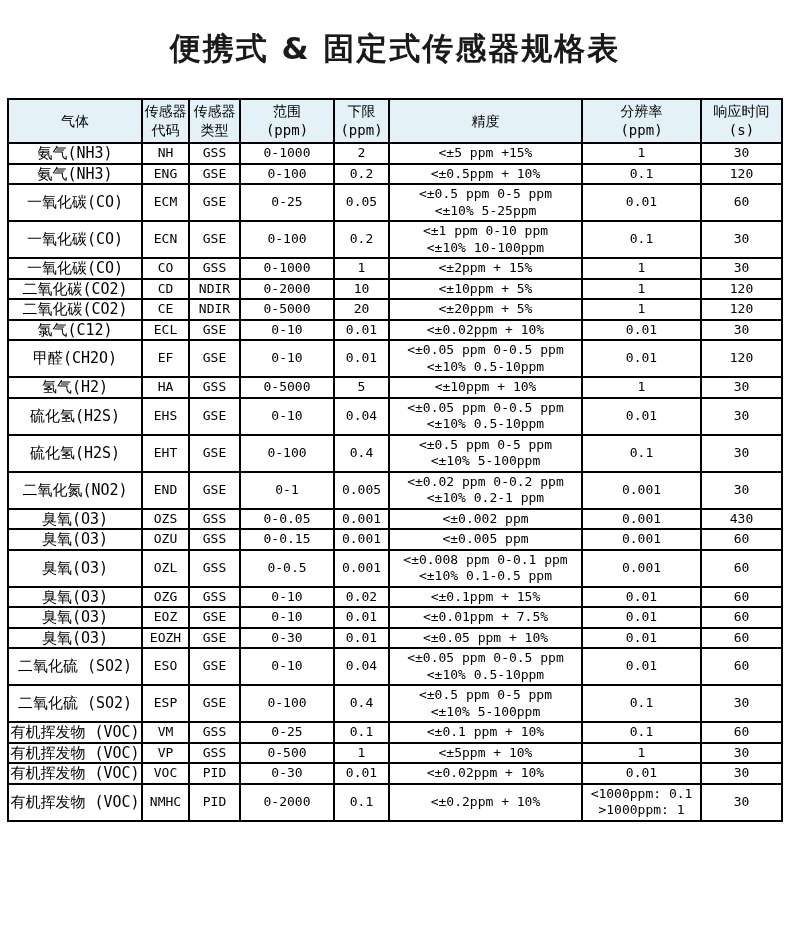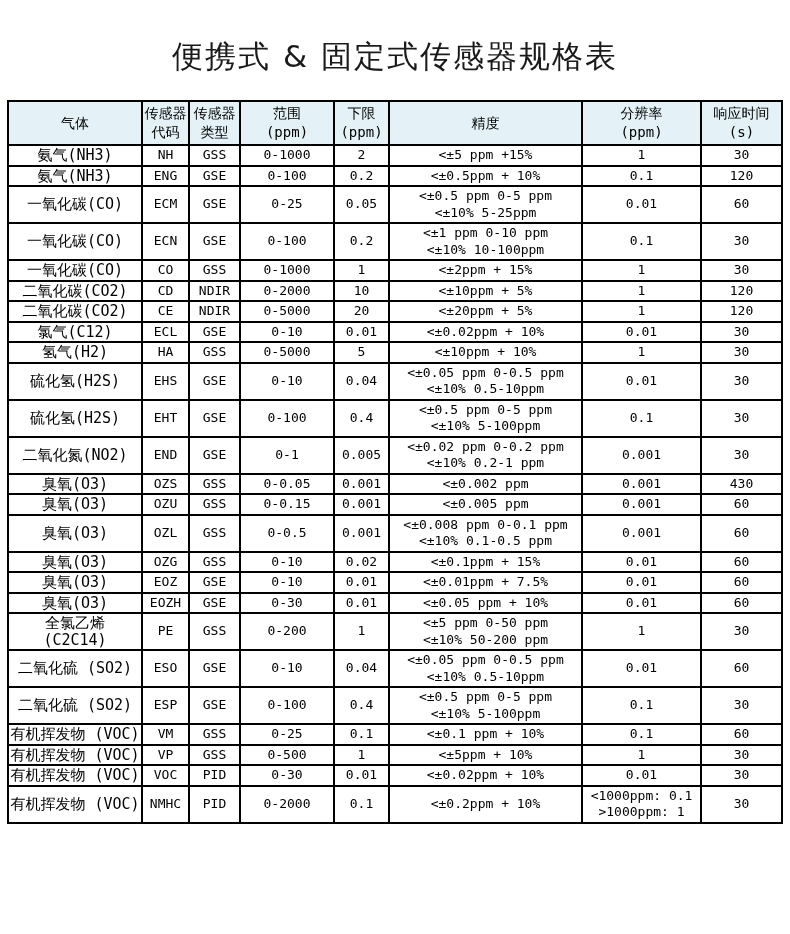--- a/index.html
+++ b/index.html
@@ -9,34 +9,34 @@
   }
   .page {
     position: relative;
     width: 790px;
     height: 934px;
     background: #ffffff;
     overflow: hidden;
     font-family: "DejaVu Sans Mono", "Liberation Mono", monospace;
   }
   .page-title {
-    margin: 8px;
+    margin: 0;
     padding-top: 28px;
     height: 52px;
     text-align: center;
     font-family: "DejaVu Sans", "Liberation Sans", sans-serif;
-    font-weight: normal;
+    font-weight: bold;
     font-size: 31px;
     letter-spacing: 2px;
     color: #1a1a1a;
   }
   table.spec-table {
     border-collapse: collapse;
     table-layout: fixed;
-    margin: 12px auto 0 auto;
+    margin: 18px auto 0 auto;
     width: 774px;
     border-radius: 32px;
   }
   .spec-table th,
   .spec-table td {
     border: 2px solid #000000;
     text-align: center;
     vertical-align: middle;
     color: #000000;
     white-space: pre-line;
@@ -172,20 +172,31 @@
           <td class="gas-cell">氯气(C12)</td>
           <td class="code-cell">ECL</td>
           <td class="type-cell">GSE</td>
           <td class="range-cell">0-10</td>
           <td class="ldl-cell">0.01</td>
           <td class="accuracy-cell">&lt;±0.02ppm + 10%</td>
           <td class="resolution-cell">0.01</td>
           <td class="response-cell">30</td>
         </tr>
         <tr>
+          <td class="gas-cell">甲醛(CH2O)</td>
+          <td class="code-cell">EF</td>
+          <td class="type-cell">GSE</td>
+          <td class="range-cell">0-10</td>
+          <td class="ldl-cell">0.01</td>
+          <td class="accuracy-cell">&lt;±0.05 ppm 0-0.5 ppm
+&lt;±10% 0.5-10ppm</td>
+          <td class="resolution-cell">0.01</td>
+          <td class="response-cell">120</td>
+        </tr>
+        <tr>
           <td class="gas-cell">氢气(H2)</td>
           <td class="code-cell">HA</td>
           <td class="type-cell">GSS</td>
           <td class="range-cell">0-5000</td>
           <td class="ldl-cell">5</td>
           <td class="accuracy-cell">&lt;±10ppm + 10%</td>
           <td class="resolution-cell">1</td>
           <td class="response-cell">30</td>
         </tr>
         <tr>
@@ -274,31 +285,20 @@
         </tr>
         <tr>
           <td class="gas-cell">臭氧(O3)</td>
           <td class="code-cell">EOZH</td>
           <td class="type-cell">GSE</td>
           <td class="range-cell">0-30</td>
           <td class="ldl-cell">0.01</td>
           <td class="accuracy-cell">&lt;±0.05 ppm + 10%</td>
           <td class="resolution-cell">0.01</td>
           <td class="response-cell">60</td>
-        </tr>
-        <tr>
-          <td class="gas-cell">全氯乙烯 (C2C14)</td>
-          <td class="code-cell">PE</td>
-          <td class="type-cell">GSS</td>
-          <td class="range-cell">0-200</td>
-          <td class="ldl-cell">1</td>
-          <td class="accuracy-cell">&lt;±5 ppm 0-50 ppm
-&lt;±10% 50-200 ppm</td>
-          <td class="resolution-cell">1</td>
-          <td class="response-cell">30</td>
         </tr>
         <tr>
           <td class="gas-cell">二氧化硫 (SO2)</td>
           <td class="code-cell">ESO</td>
           <td class="type-cell">GSE</td>
           <td class="range-cell">0-10</td>
           <td class="ldl-cell">0.04</td>
           <td class="accuracy-cell">&lt;±0.05 ppm 0-0.5 ppm
 &lt;±10% 0.5-10ppm</td>
           <td class="resolution-cell">0.01</td>

